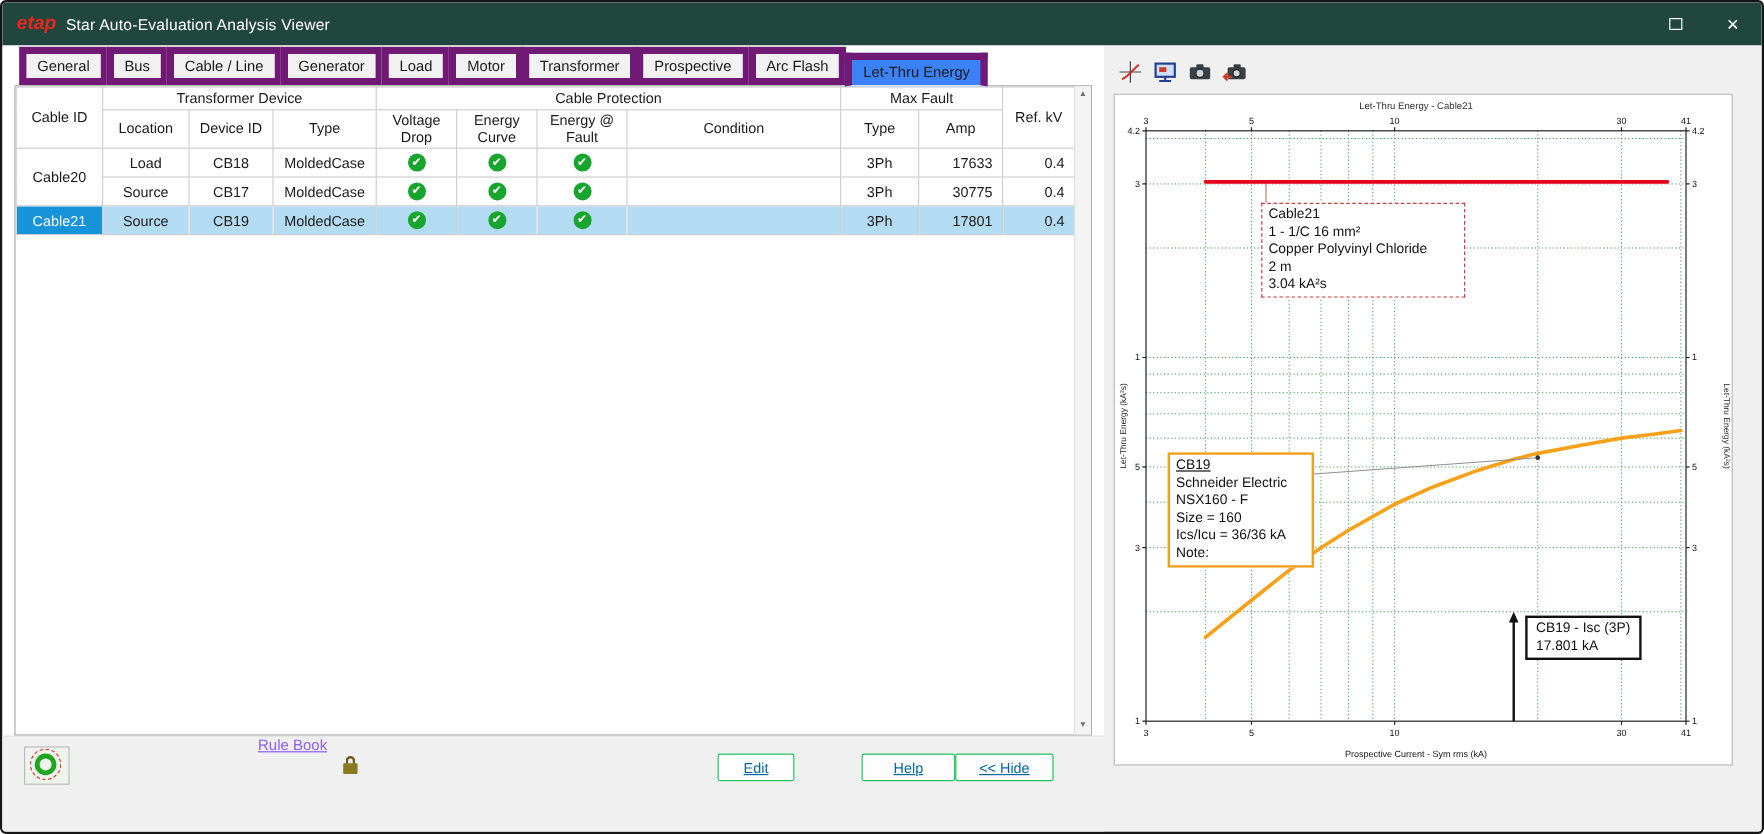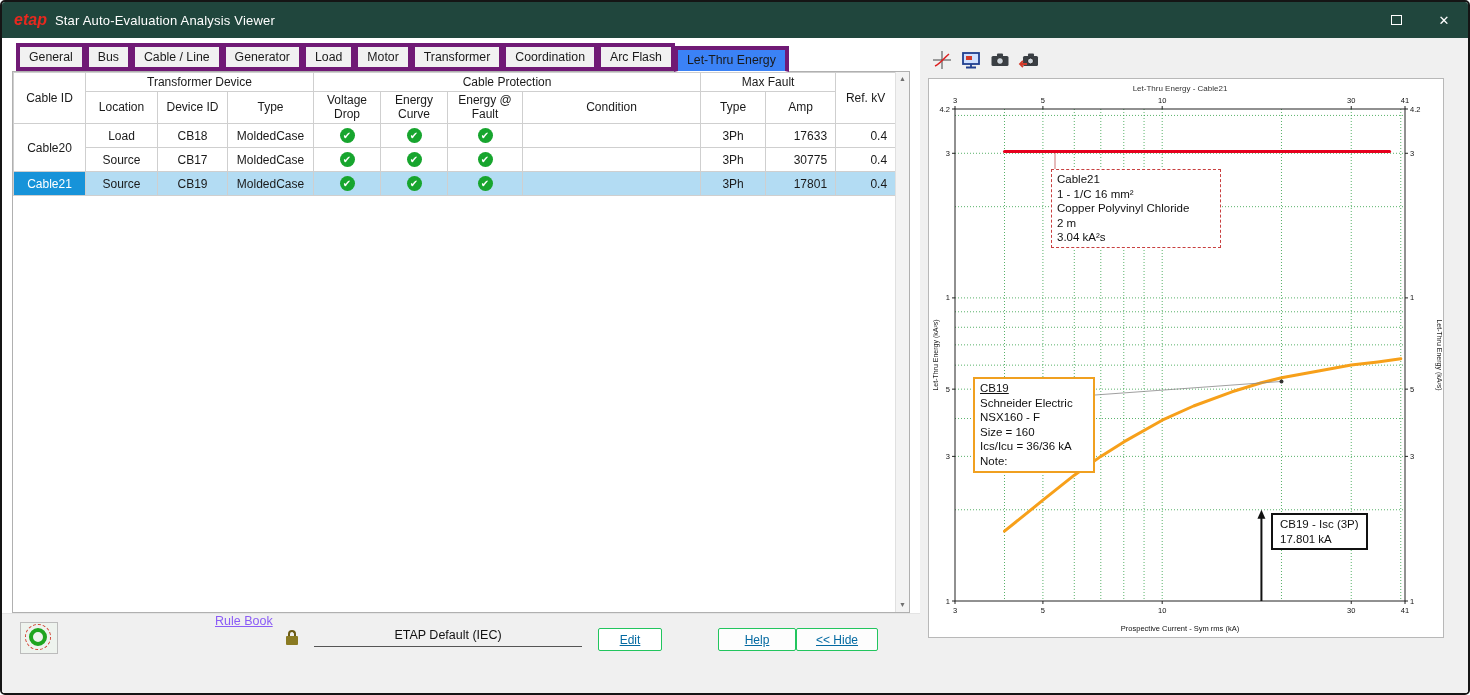--- a/index.html
+++ b/index.html
@@ -13,21 +13,21 @@
   .win-title{font-size:13px;letter-spacing:.2px;}
   .win-spacer{flex:1;}
   .win-btn{width:48px;height:36px;display:flex;align-items:center;justify-content:center;
            color:#fff;font-size:13px;cursor:pointer;}
   .maxbox{width:11px;height:10px;border:1px solid #fff;display:inline-block;}
   
   .body{display:flex;height:655px;background:#f0f0f0;}
   .left-panel{width:918px;background:#fff;display:flex;flex-direction:column;padding-top:11px;}
   
   .tabbar{height:22px;margin-left:14px;display:flex;align-items:flex-end;}
-  .tab{font-size:12.3px;color:#1a1a1a;background:#f1f1f1;border:4px solid #701a75;
+  .tab{font-size:12.3px;color:#1a1a1a;background:#f1f1f1;border:6px solid #701a75;
        padding:3px 9px 3px 9px;margin-right:-1px;white-space:nowrap;cursor:pointer;}
   .tab.active{background:#3b82f6;border-bottom:1px solid #fff;position:relative;z-index:3;
               margin-bottom:-1px;padding-bottom:4px;}
   
   .table-wrap{height:542px;margin:0 10px;border:1px solid #b0b0b0;background:#fff;position:relative;z-index:1;}
   table{border-collapse:collapse;table-layout:fixed;width:882px;}
   th,td{border:1px solid #cfcfcf;font-size:12px;font-weight:normal;color:#1a1a1a;
         text-align:center;padding:1px 3px;overflow:hidden;white-space:nowrap;}
   thead tr.h1 th{height:19px;}
   thead tr.h2 th{height:32px;white-space:normal;line-height:1.15;}
@@ -97,21 +97,21 @@
     <div class="left-panel">
 
       <div class="tabbar">
         <div class="tab">General</div>
         <div class="tab">Bus</div>
         <div class="tab">Cable / Line</div>
         <div class="tab">Generator</div>
         <div class="tab">Load</div>
         <div class="tab">Motor</div>
         <div class="tab">Transformer</div>
-        <div class="tab">Coordination</div>
+        <div class="tab">Prospective</div>
         <div class="tab">Arc Flash</div>
         <div class="tab active">Let-Thru Energy</div>
       </div>
 
       <div class="table-wrap">
         <table>
           <colgroup>
             <col style="width:72px">
               <col style="width:72px">
               <col style="width:70px">
@@ -195,21 +195,20 @@
       <div class="left-footer">
         <div class="logo-box">
           <div class="logo-dash"></div>
           <div class="logo-ring"></div>
         </div>
         <span class="rulebook-label">Rule Book</span>
         <span class="lock">
           <span class="lock-shackle"></span>
             <span class="lock-body"></span>
         </span>
-        <div class="rulebook-field">ETAP Default (IEC)</div>
         <div class="btn btn-edit">Edit</div>
         <div class="btn btn-help">Help</div>
         <div class="btn btn-hide">&lt;&lt; Hide</div>
       </div>
     </div>
 
     <div class="right-panel">
 
       <div class="chart-toolbar">
         <div class="tool-icon">

